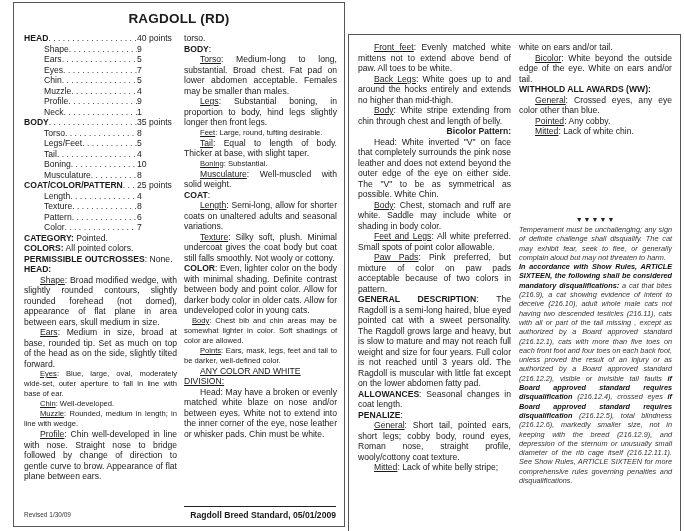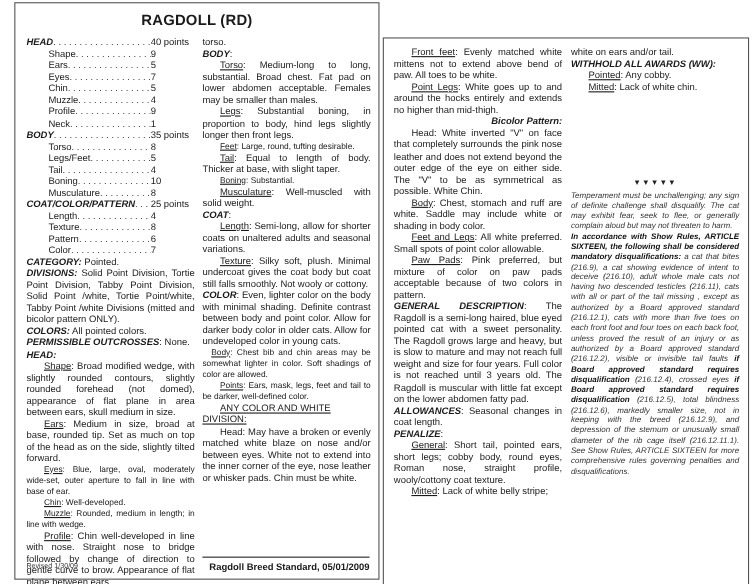--- a/index.html
+++ b/index.html
@@ -18,21 +18,21 @@
   .col {
     position: absolute; font-size: 8.6px; line-height: 10.5px;
   }
   .page-left .col1 { left: 10px; top: 30px; width: 153px; }
   .page-left .col2 { left: 170px; top: 30px; width: 153px; }
   .page-right .col1 { left: 9px; top: 7px; width: 153px; }
   .page-right .col2 { left: 170px; top: 7px; width: 153px; }
   .j { text-align: justify; }
   .ind { text-indent: 16px; }
   .u { text-decoration: underline; }
-  .b { font-weight: bold; font-style: italic; }
+  .b { font-weight: bold; }
   .small { font-size: 7.6px; line-height: 10px; }
   .score-row { display: flex; white-space: nowrap; overflow: hidden; }
   .score-row .lbl { flex: 0 0 auto; }
   .score-row .dots { flex: 1 1 auto; overflow: hidden; color: #333; }
   .score-row .dots::after { content: " . . . . . . . . . . . . . . . . . . . . . . . . . . . . . . . . . . . . . . . . . . ."; }
   .score-row .val { flex: 0 0 auto; width: 40px; }
   .score-row.sub .lbl { padding-left: 20px; }
   .footer-rev {
     position: absolute; bottom: 8px; left: 10px; font-size: 6.5px; color: #333;
   }
@@ -145,21 +145,20 @@
           <span class="val">6</span>
         </div>
         <div class="score-row sub">
           <span class="lbl">Color</span>
           <span class="dots"></span>
           <span class="val">7</span>
         </div>
       </div>
 
     <div class="j"><span class="b">CATEGORY:</span> <span>Pointed.</span></div>
-    <div class="j"><span class="b">DIVISIONS:</span> <span>Solid Point Division, Tortie Point Division, Tabby Point Division, Solid Point /white, Tortie Point/white, Tabby Point /white Divisions (mitted and bicolor pattern ONLY).</span></div>
     <div class="j"><span class="b">COLORS:</span> <span>All pointed colors.</span></div>
     <div class="j"><span class="b">PERMISSIBLE OUTCROSSES</span>: <span>None.</span></div>
     <div class="b">HEAD:</div>
     <div class="j ind"><span class="u">Shape</span>:  <span>Broad modified wedge, with slightly rounded contours, slightly rounded forehead (not domed), appearance of flat plane in area between ears, skull medium in size.</span></div>
     <div class="j ind"><span class="u">Ears</span>:  <span>Medium in size, broad at base, rounded tip. Set as much on top of the head as on the side, slightly tilted forward.</span></div>
     <div class="j ind small"><span class="u">Eyes</span>:  <span>Blue, large, oval, moderately wide-set, outer aperture to fall in line with base of ear.</span></div>
     <div class="j ind small"><span class="u">Chin</span>:  <span>Well-developed.</span></div>
     <div class="j ind small"><span class="u">Muzzle</span>: <span>Rounded, medium in length; in line with wedge.</span></div>
     <div class="j ind"><span class="u">Profile</span>: <span>Chin well-developed in line with nose. Straight nose to bridge followed by change of direction to gentle curve to brow. Appearance of flat plane between ears.</span></div>
 
@@ -184,36 +183,39 @@
     <div class="j ind"><span>Head:</span>  <span>May have a broken or evenly matched white blaze on nose and/or between eyes.  White not to extend into the inner corner of the eye, nose leather or whisker pads. Chin must be white.</span></div>
   </div>
 
   <div class="footer-rev">Revised 1/30/09</div>
   <div class="footer-std">Ragdoll Breed Standard, 05/01/2009</div>
 </div>
 
 <div class="page page-right">
   <div class="col col1">
     <div class="j ind"><span class="u">Front feet</span>: <span>Evenly matched white mittens not to extend above bend of paw.  All toes to be white.</span></div>
-    <div class="j ind"><span class="u">Point Legs</span>:  <span>White goes up to and around the hocks entirely and extends no higher than mid-thigh.</span></div>
+    <div class="j ind"><span class="u">Back Legs</span>:  <span>White goes up to and around the hocks entirely and extends no higher than mid-thigh.</span></div>
+    <div class="j ind"><span class="u">Body</span>: <span>White stripe extending from chin through chest and length of belly.</span></div>
     <div class="b sub-ind">Bicolor Pattern:</div>
     <div class="j ind"><span>Head:</span> <span>White inverted "V" on face that completely surrounds the pink nose leather and does not extend beyond the outer edge of the eye on either side.  The "V" to be as symmetrical as possible. White Chin.</span></div>
     <div class="j ind"><span class="u">Body</span>: <span>Chest, stomach and ruff are white. Saddle may include white or shading in body color.</span></div>
     <div class="j ind"><span class="u">Feet and Legs</span>:  <span>All white preferred.  Small spots of point color allowable.</span></div>
     <div class="j ind"><span class="u">Paw Pads</span>: <span>Pink preferred, but mixture of color on paw pads acceptable because of two colors in pattern.</span></div>
     <div class="j"><span class="b">GENERAL DESCRIPTION</span>:  <span>The Ragdoll is a semi-long haired, blue eyed pointed cat with a sweet personality. The Ragdoll grows large and heavy, but is slow to mature and may not reach full weight and size for four years. Full color is not reached until 3 years old. The Ragdoll is muscular with little fat except on the lower abdomen fatty pad.</span></div>
     <div class="j"><span class="b">ALLOWANCES</span>:  <span>Seasonal changes in coat length.</span></div>
     <div><span class="b">PENALIZE</span>:</div>
     <div class="j ind"><span class="u">General</span>: <span>Short tail, pointed ears, short legs; cobby body, round eyes, Roman nose, straight profile, wooly/cottony coat texture.</span></div>
     <div class="j ind"><span class="u">Mitted</span>:  <span id="mitted-pen-a">Lack of white belly stripe;</span></div>
   </div>
 
   <div class="col col2">
     <div id="mitted-pen-b">white on ears and/or tail.</div>
+    <div class="j ind"><span class="u">Bicolor</span>: <span>White beyond the outside edge of the eye. White on ears and/or tail.</span></div>
     <div><span class="b">WITHHOLD ALL AWARDS (WW)</span><span class="b">:</span></div>
+    <div class="j ind"><span class="u">General</span>: <span>Crossed eyes, any eye color other than blue.</span></div>
     <div class="ind"><span class="u">Pointed</span>:   <span>Any cobby.</span></div>
     <div class="ind"><span class="u">Mitted</span>:  <span>Lack of white chin.</span></div>
 
     <div class="triangles">▼▼▼▼▼</div>
     <div class="j ital">Temperament must be unchallenging; any sign of definite challenge shall disqualify.  The cat may exhibit fear, seek to flee, or generally complain aloud but may not threaten to harm.</div>
     <div class="j ital"><b>In accordance with Show Rules, ARTICLE SIXTEEN, the following shall be considered mandatory disqualifications:</b> <span>a cat that bites (216.9), a cat showing evidence of intent to deceive (216.10), adult whole male cats not having two descended testicles (216.11), cats with all or part of the tail missing , except as authorized by a Board approved standard (216.12.1), cats with more than five toes on each front foot and four toes on each back foot, unless proved the result of an injury or as authorized by a Board approved standard (216.12.2), visible or invisible tail faults</span> <b>if Board approved standard requires disqualification</b> <span>(216.12.4), crossed eyes</span> <b>if Board approved standard requires disqualification</b> <span>(216.12.5), total blindness (216.12.6), markedly smaller size, not in keeping with the breed (216.12.9), and depression of the sternum or unusually small diameter of the rib cage itself (216.12.11.1). See Show Rules, ARTICLE SIXTEEN for more comprehensive rules governing penalties and disqualifications.</span></div>
   </div>
 
   <div class="footer-rev">Revised 1/30/09</div>
   <div class="footer-std">Ragdoll Breed Standard, 05/01/2009</div>

